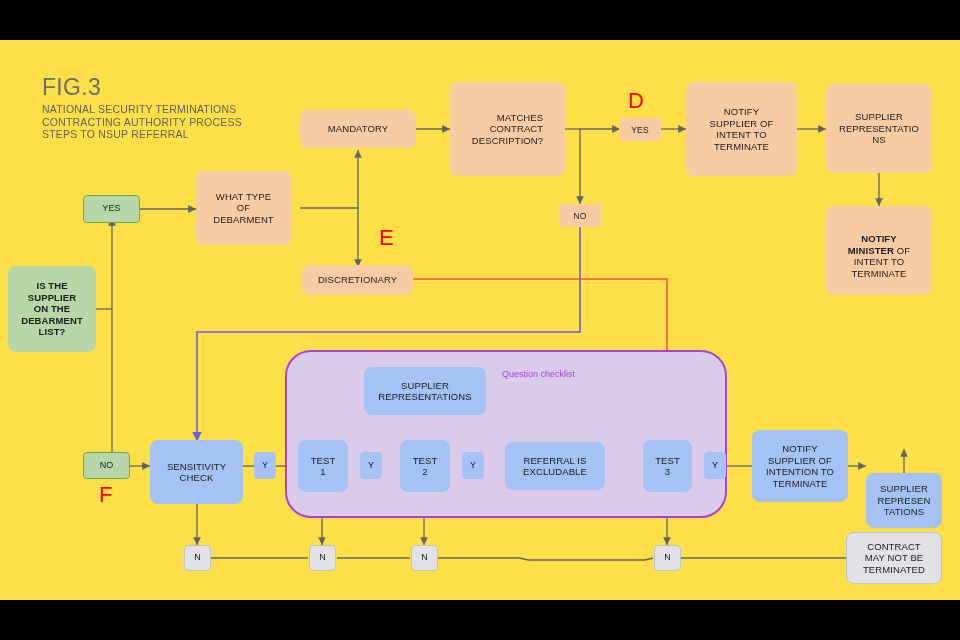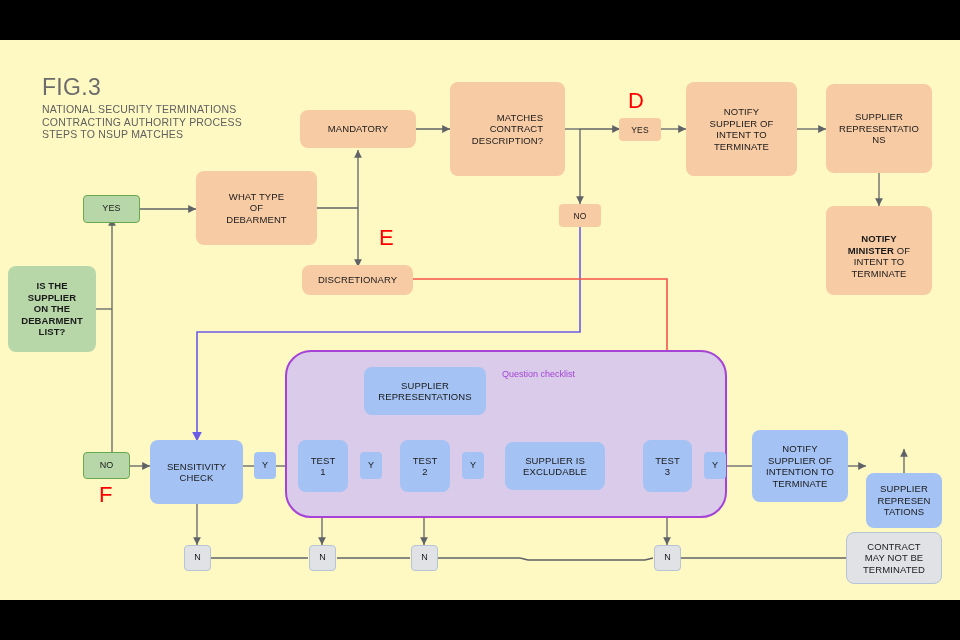--- a/index.html
+++ b/index.html
@@ -14,21 +14,21 @@
     background: #000000;
     overflow: hidden;
     font-family: "Liberation Sans", sans-serif;
   }
   #canvas {
     position: absolute;
     left: 0;
     top: 40px;
     width: 960px;
     height: 560px;
-    background: #fef9c3;
+    background: #fde047;
     overflow: hidden;
   }
   #svg-layer {
     position: absolute;
     left: 0;
     top: 0;
     width: 960px;
     height: 560px;
     pointer-events: none;
   }
@@ -182,37 +182,37 @@
 
       <g stroke="#f4564a" stroke-width="1.6" fill="none">
         <path d="M413,239 L667,239 L667,398" marker-end="url(#arrHeadRed)"></path>
       </g>
     </svg>
 
     <div id="title-block">
       <div id="fig-title">FIG.3</div>
       <div id="fig-sub">NATIONAL SECURITY TERMINATIONS
 CONTRACTING AUTHORITY PROCESS
-STEPS TO NSUP MATCHES</div>
+STEPS TO NSUP REFERRAL</div>
     </div>
 
     <div class="checklist-box" style="left:285px; top:310px; width:442px; height:168px;"></div>
     <div class="checklist-label" style="left:502px; top:316px;">Question checklist</div>
 
     <div class="node green-big" style="left:8px; top:226px; width:88px; height:86px; white-space:pre-line;">IS THE
 SUPPLIER
 ON THE
 DEBARMENT
 LIST?</div>
 
     <div class="node green tiny" style="left:83px; top:155px; width:57px; height:28px;">YES</div>
 
     <div class="node green tiny" style="left:83px; top:412px; width:47px; height:27px;">NO</div>
 
-    <div class="node orange" style="left:196px; top:131px; width:121px; height:74px; white-space:pre-line;">WHAT TYPE
+    <div class="node orange" style="left:196px; top:131px; width:95px; height:74px; white-space:pre-line;">WHAT TYPE
 OF
 DEBARMENT</div>
 
     <div class="node orange" style="left:302px; top:225px; width:111px; height:30px;">DISCRETIONARY</div>
 
     <div class="node orange" style="left:300px; top:70px; width:116px; height:38px;">MANDATORY</div>
 
     <div class="node orange" style="left:450px; top:42px; width:115px; height:94px; white-space:pre-line;text-align:right;">MATCHES
 CONTRACT
 DESCRIPTION?</div>
@@ -247,21 +247,21 @@
     <div class="node blue" style="left:298px; top:400px; width:50px; height:52px; white-space:pre-line;">TEST
 1</div>
 
     <div class="node blue tiny" style="left:360px; top:412px; width:22px; height:27px;">Y</div>
 
     <div class="node blue" style="left:400px; top:400px; width:50px; height:52px; white-space:pre-line;">TEST
 2</div>
 
     <div class="node blue tiny" style="left:462px; top:412px; width:22px; height:27px;">Y</div>
 
-    <div class="node blue" style="left:505px; top:402px; width:100px; height:48px; white-space:pre-line;">SUPPLIER IS
+    <div class="node blue" style="left:505px; top:402px; width:100px; height:48px; white-space:pre-line;">REFERRAL IS
 EXCLUDABLE</div>
 
     <div class="node blue" style="left:643px; top:400px; width:49px; height:52px; white-space:pre-line;">TEST
 3</div>
 
     <div class="node blue tiny" style="left:704px; top:412px; width:22px; height:27px;">Y</div>
 
     <div class="node blue" style="left:364px; top:327px; width:122px; height:48px; white-space:pre-line;">SUPPLIER
 REPRESENTATIONS</div>
 

